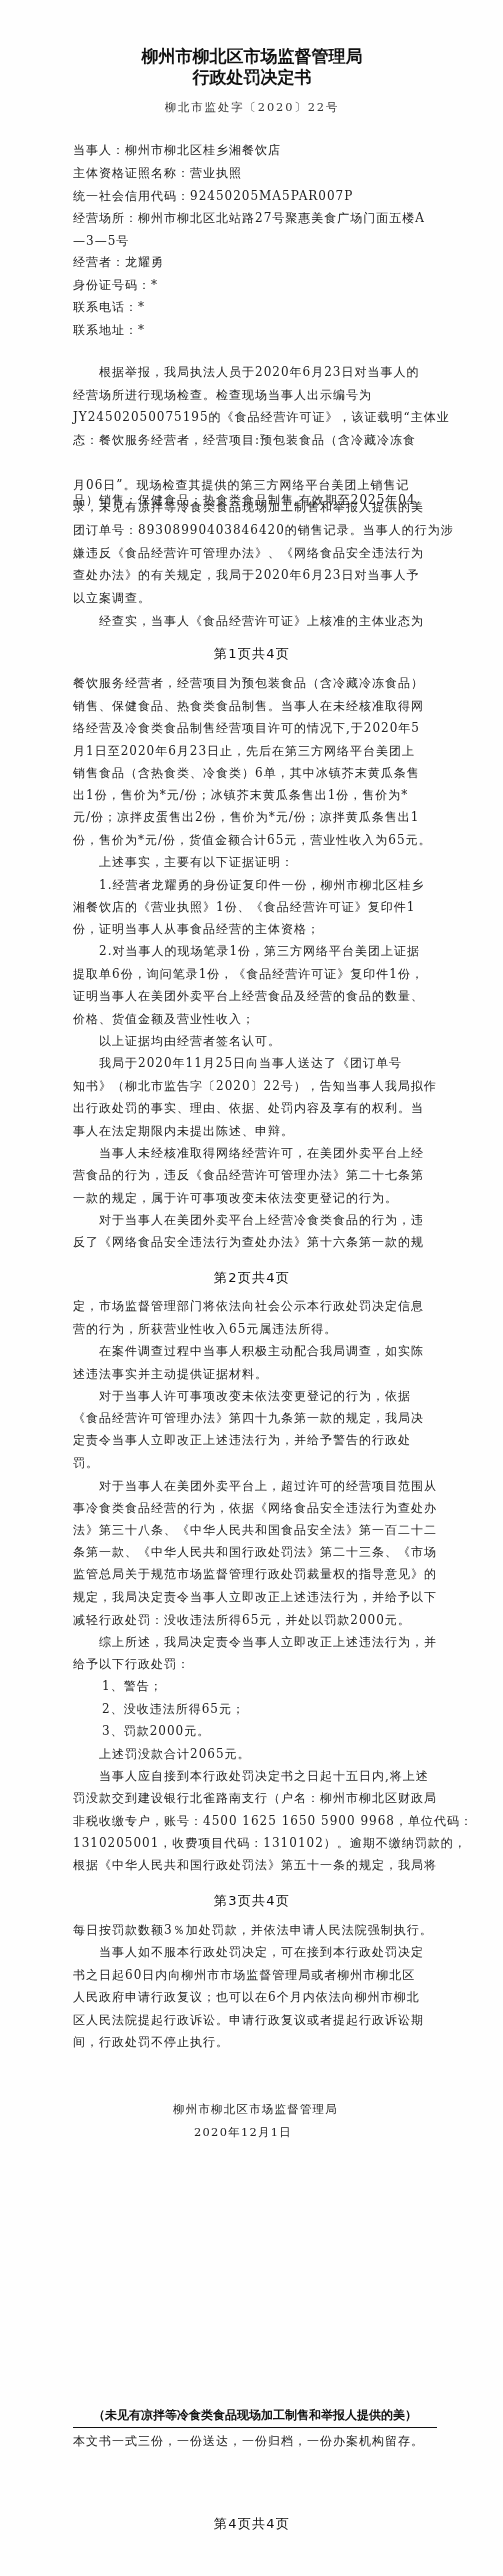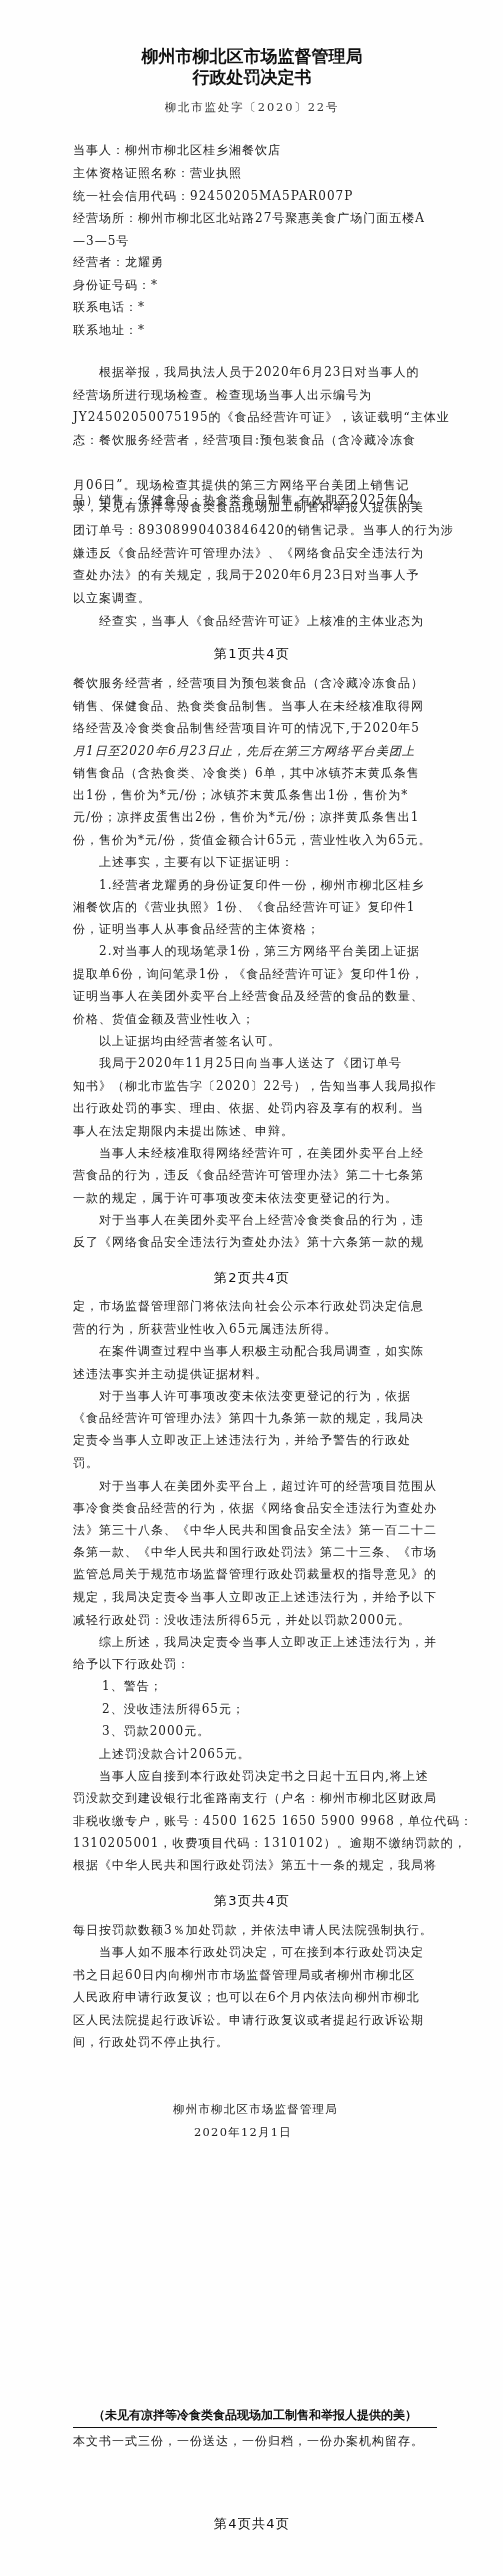--- a/index.html
+++ b/index.html
@@ -50,21 +50,21 @@
     <div class="ln" style="top: 478px;">月06日”。现场检查其提供的第三方网络平台美团上销售记</div>
     <div class="ln" style="top: 500px;">录，未见有凉拌等冷食类食品现场加工制售和举报人提供的美</div>
     <div class="ln" style="top: 523px;">团订单号：89308990403846420的销售记录。当事人的行为涉</div>
     <div class="ln" style="top: 546px;">嫌违反《食品经营许可管理办法》、《网络食品安全违法行为</div>
     <div class="ln" style="top: 568px;">查处办法》的有关规定，我局于2020年6月23日对当事人予</div>
     <div class="ln" style="top: 591px;">以立案调查。</div>
     <div class="ln ind" style="top: 614px;">经查实，当事人《食品经营许可证》上核准的主体业态为</div>
     <div class="ln" style="top: 676px;">餐饮服务经营者，经营项目为预包装食品（含冷藏冷冻食品）</div>
     <div class="ln" style="top: 699px;">销售、保健食品、热食类食品制售。当事人在未经核准取得网</div>
     <div class="ln" style="top: 721px;">络经营及冷食类食品制售经营项目许可的情况下,于2020年5</div>
-    <div class="ln" style="top: 744px; font-style: italic;">月1日至2020年6月23日止，先后在第三方网络平台美团上</div>
+    <div class="ln" style="top: 744px;">月1日至2020年6月23日止，先后在第三方网络平台美团上</div>
     <div class="ln" style="top: 766px;">销售食品（含热食类、冷食类）6单，其中冰镇芥末黄瓜条售</div>
     <div class="ln" style="top: 788px;">出1份，售价为*元/份；冰镇芥末黄瓜条售出1份，售价为*</div>
     <div class="ln" style="top: 810px;">元/份；凉拌皮蛋售出2份，售价为*元/份；凉拌黄瓜条售出1</div>
     <div class="ln" style="top: 833px;">份，售价为*元/份，货值金额合计65元，营业性收入为65元。</div>
     <div class="ln ind" style="top: 855px;">上述事实，主要有以下证据证明：</div>
     <div class="ln ind" style="top: 878px;">1.经营者龙耀勇的身份证复印件一份，柳州市柳北区桂乡</div>
     <div class="ln" style="top: 900px;">湘餐饮店的《营业执照》1份、《食品经营许可证》复印件1</div>
     <div class="ln" style="top: 922px;">份，证明当事人从事食品经营的主体资格；</div>
     <div class="ln ind" style="top: 944px;">2.对当事人的现场笔录1份，第三方网络平台美团上证据</div>
     <div class="ln" style="top: 967px;">提取单6份，询问笔录1份，《食品经营许可证》复印件1份，</div>

